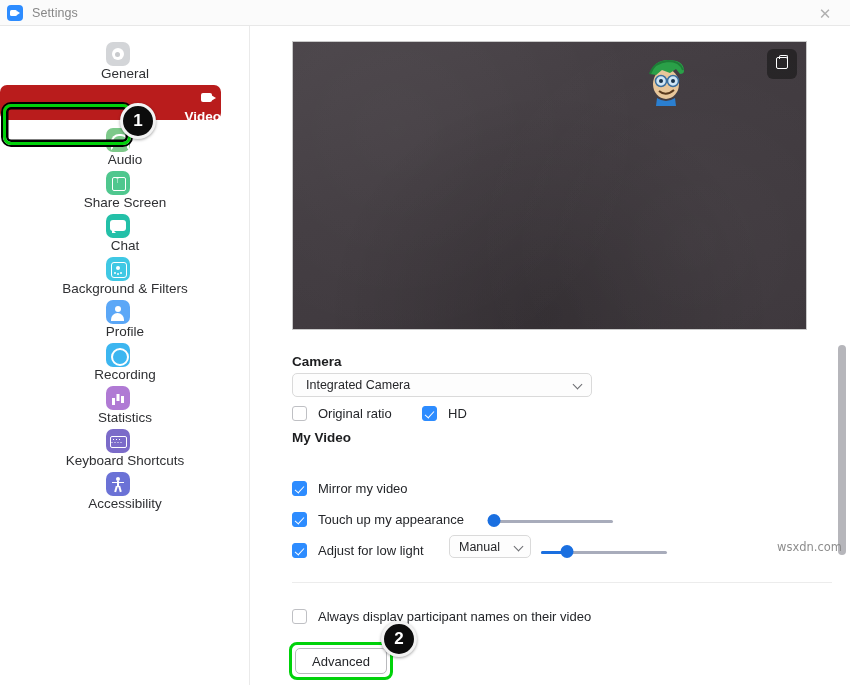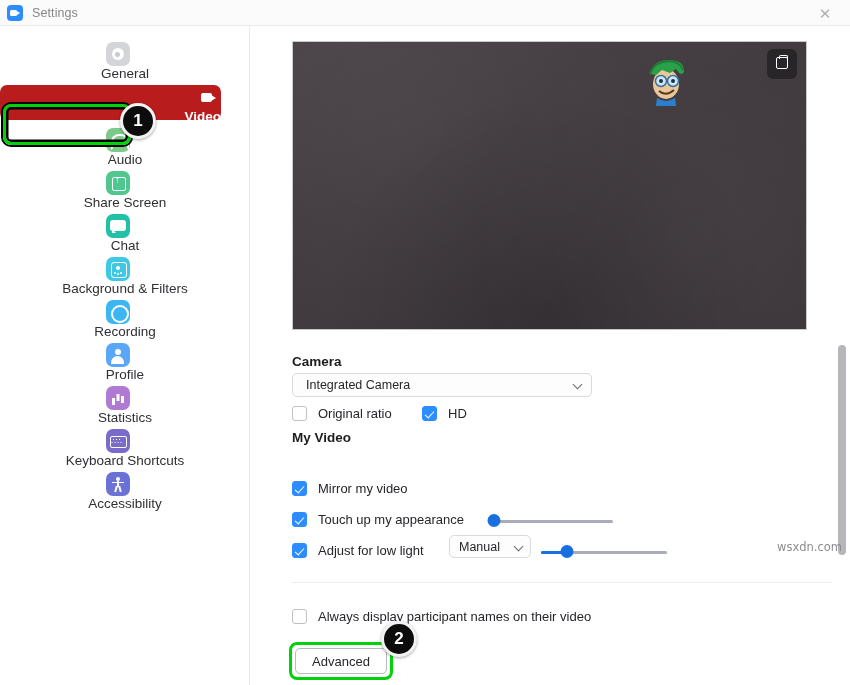--- a/index.html
+++ b/index.html
@@ -449,31 +449,31 @@
     </div>
 
     <div class="side-item">
       <div class="side-ico" style="background:#3fc8e4">
           <div class="g-bg"></div>
         </div>
       <div class="side-label">Background &amp; Filters</div>
     </div>
 
     <div class="side-item">
+      <div class="side-ico" style="background:#5ba7f7">
+          <div class="g-prof"></div>
+        </div>
+      <div class="side-label">Profile</div>
+    </div>
+
+    <div class="side-item">
       <div class="side-ico" style="background:#3cb6f0">
           <div class="g-rec"></div>
         </div>
       <div class="side-label">Recording</div>
-    </div>
-
-    <div class="side-item">
-      <div class="side-ico" style="background:#5ba7f7">
-          <div class="g-prof"></div>
-        </div>
-      <div class="side-label">Profile</div>
     </div>
 
     <div class="side-item">
       <div class="side-ico" style="background:#b07ad4">
           <div class="g-stat"></div>
         </div>
       <div class="side-label">Statistics</div>
     </div>
 
     <div class="side-item">

